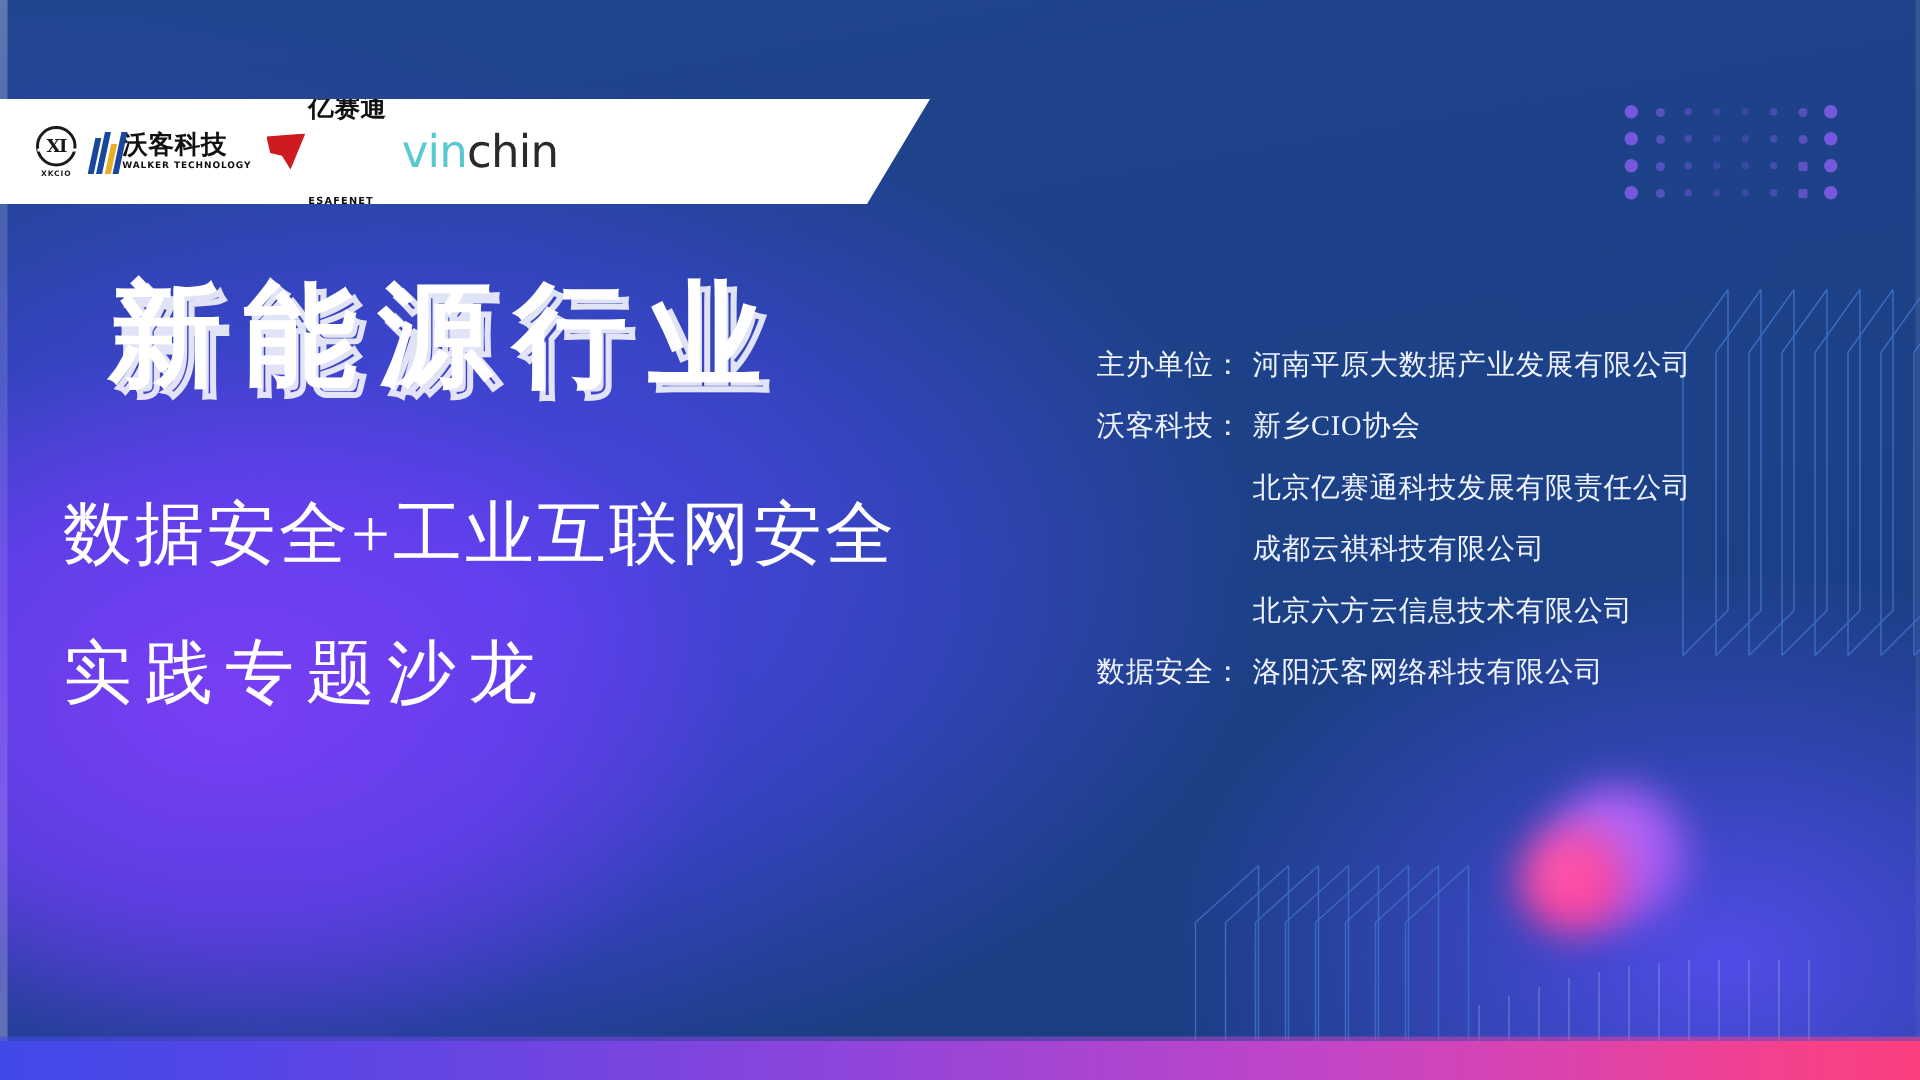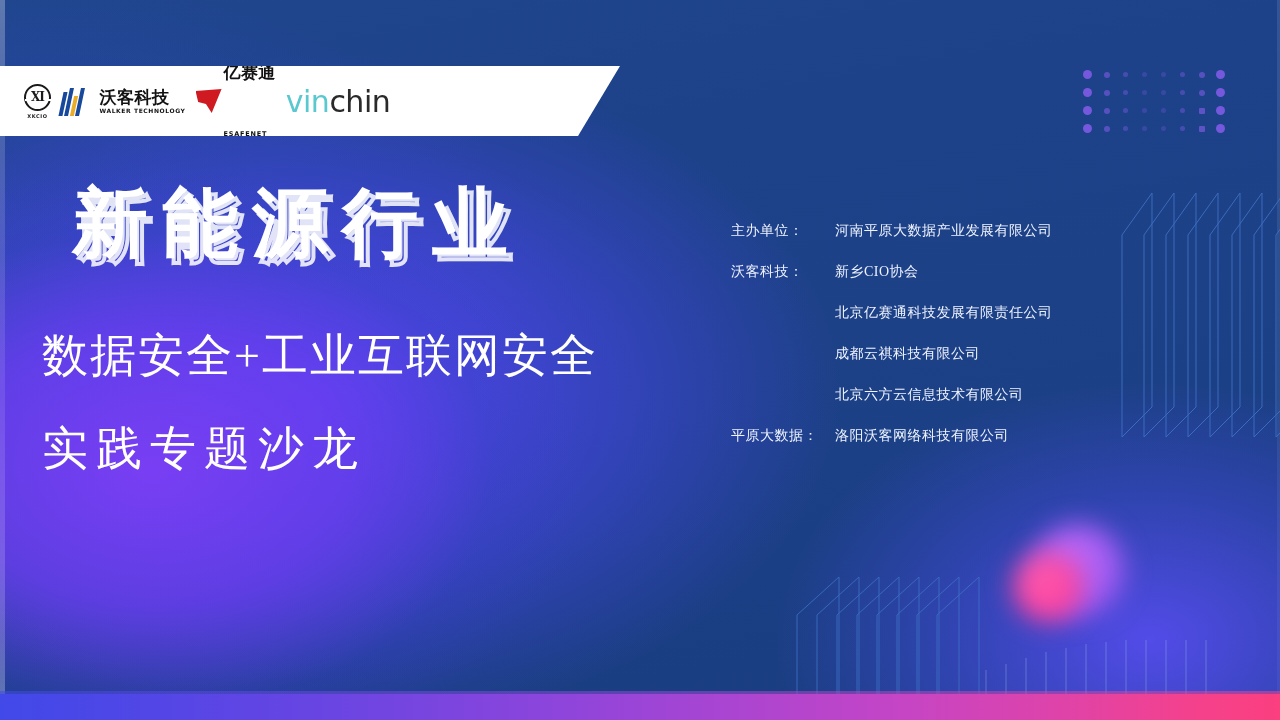--- a/index.html
+++ b/index.html
@@ -70,21 +70,21 @@
     border:2.5px solid #1a1a1a;
     display:flex; align-items:center; justify-content:center;
     font-family:"DejaVu Serif", serif; font-size:12px; font-weight:700; color:#1a1a1a;
     position:relative;
   }
   .l2 .ring::after{content:"";position:absolute;left:-1px;top:13px;width:29px;height:2.5px;background:#fff;}
   .l2 .ring span{position:relative;z-index:2;letter-spacing:-1px;}
   .l2 .sub { font-family:"DejaVu Sans", sans-serif; font-size:5px; font-weight:700; color:#222; margin-top:2px; letter-spacing:.6px; }
 
   
-  .l3 { gap:18px; }
+  .l3 { gap:0; }
   .l3 .w { display:flex; align-items:flex-end; height:30px; gap:1.5px; }
   .l3 .w i { display:block; width:4px; background:#17489b; transform:skewX(-12deg); }
   .l3 .w i:nth-child(1){height:24px;}
   .l3 .w i:nth-child(2){height:28px;}
   .l3 .w i:nth-child(3){height:20px;background:#e8ae2a;}
   .l3 .w i:nth-child(4){height:28px;}
   .l3 .t { display:flex; flex-direction:column; line-height:1; }
   .l3 .cn { font-family:"DejaVu Sans", sans-serif; font-size:17px; font-weight:700; color:#111; letter-spacing:.5px; }
   .l3 .en { font-family:"DejaVu Sans", sans-serif; font-size:6px; font-weight:700; color:#111; letter-spacing:.6px; margin-top:2px; }
 
@@ -168,21 +168,21 @@
   }
   .sub2 {
     position:absolute; left:42px; top:418px;
     font-family:"Liberation Serif", serif;
     font-size:46px; color:#ffffff; letter-spacing:8px; white-space:nowrap;
   }
 
   
   .orgs { position:absolute; left:731px; top:222px; width:470px; }
   .org-line { display:flex; font-family:"Liberation Serif", serif;
-    font-size:14px; color:#eef3ff; letter-spacing:.5px; height:41px; }
+    font-size:19px; color:#eef3ff; letter-spacing:.5px; height:41px; align-items:center; }
   .org-label { width:104px; flex:0 0 104px; }
   .org-value { flex:1; }
   .org-line.indent .org-label { visibility:hidden; }
 
   
   .bottombar {
     position:absolute; left:0; bottom:0; width:1280px; height:26px;
     background:linear-gradient(90deg,#4149e8 0%, #5246e6 12%, #6a45e2 26%, #8a45dc 42%, #a845d2 56%, #c445c6 70%, #dd43ab 82%, #f4418d 93%, #fb3f7f 100%);
   }
   .bottombar::before{
@@ -335,20 +335,20 @@
       </div>
       <div class="org-line indent">
         <span class="org-label">协办单位：</span>
         <span class="org-value">成都云祺科技有限公司</span>
       </div>
       <div class="org-line indent">
         <span class="org-label">协办单位：</span>
         <span class="org-value">北京六方云信息技术有限公司</span>
       </div>
       <div class="org-line">
-        <span class="org-label">平原大数据：</span>
+        <span class="org-label">数据安全：</span>
         <span class="org-value">洛阳沃客网络科技有限公司</span>
       </div>
     </div>
 
   <div class="bottombar"></div>
 
 </div>
 
 </body></html>

